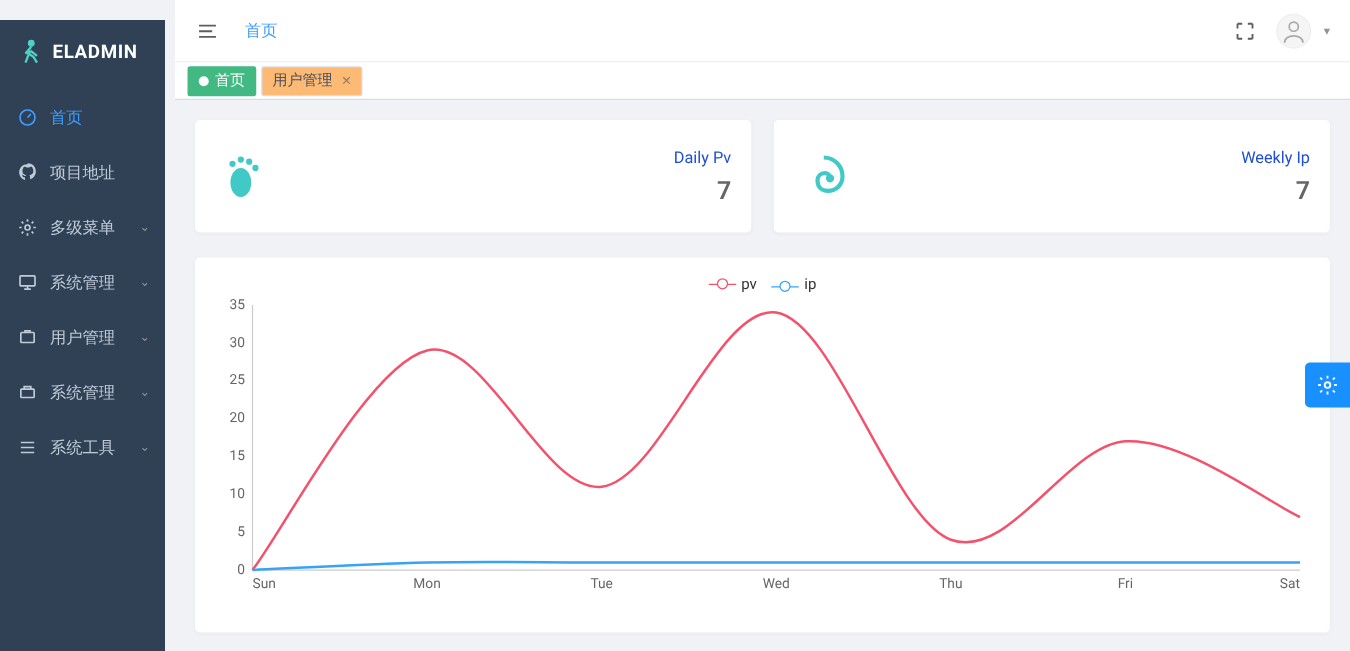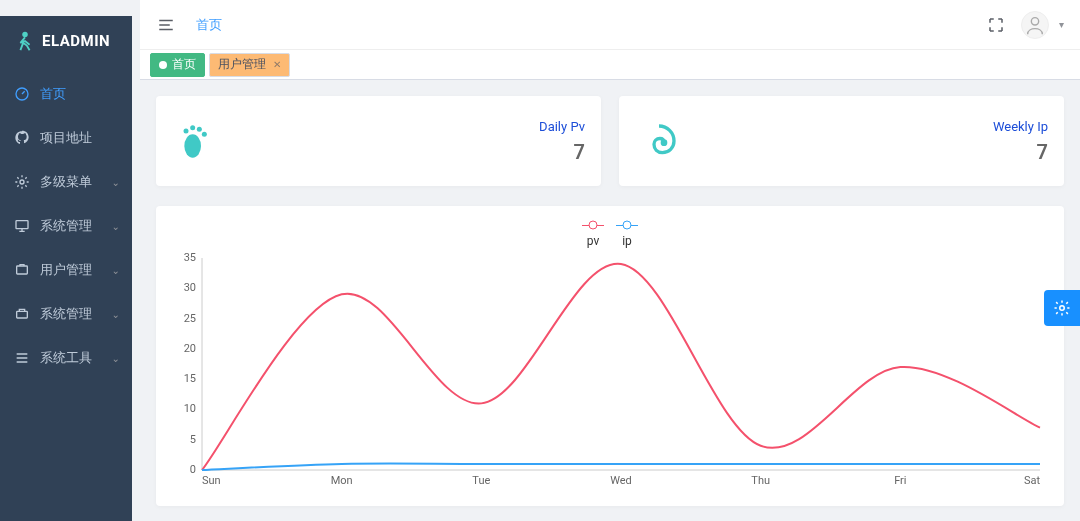--- a/index.html
+++ b/index.html
@@ -41,21 +41,21 @@
 .card-label { font-size:13px; color:#1d4ed8; margin-bottom:6px; }
 .card-value { font-size:20px; font-weight:600; color:#666; }
 
 .chart-panel { background:#fff; margin-top:20px; border-radius:4px; box-shadow:0 1px 4px rgba(0,0,0,.04); padding:14px 18px 8px 18px; height:300px; position:relative; }
 
 
 .settings-fab { position:absolute; right:0; top:210px; width:36px; height:36px; background:#1890ff; color:#fff; display:flex; align-items:center; justify-content:center; border-top-left-radius:4px; border-bottom-left-radius:4px; cursor:pointer; z-index:50; }
 
 
 .chart-legend { display:flex; justify-content:center; gap:12px; font-size:12px; color:#333; margin-bottom:4px; }
-.legend-item { display:flex; align-items:center; gap:4px;flex-direction:column; }
+.legend-item { display:flex; align-items:center; gap:4px; }
 .legend-marker { width:22px; height:10px; position:relative; }
 .legend-marker::before { content:""; position:absolute; left:0; right:0; top:50%; height:1px; background:currentColor; }
 .legend-marker::after { content:""; position:absolute; left:50%; top:50%; width:7px; height:7px; border:1.5px solid currentColor; background:#fff; border-radius:50%; transform:translate(-50%,-50%); }
 .chart-area { position:relative; height:240px; }
 svg.chart-svg { width:100%; height:100%; display:block; }
 .axis-text { font-size:11px; fill:#666; }
 </style>
 </head>
 <body>
 
@@ -202,21 +202,21 @@
         </div>
       </div>
     </div>
 
   <div class="chart-panel">
     <div class="chart-legend" id="legend">
         <span class="legend-item" style="color: rgb(244, 81, 108);">
           <span class="legend-marker"></span>
           <span style="color:#333">pv</span>
         </span>
-        <span class="legend-item" style="color: rgb(54, 163, 247);">
+        <span class="legend-item" style="color: rgb(54, 163, 247); align-items: flex-end;">
           <span class="legend-marker"></span>
           <span style="color:#333">ip</span>
         </span>
       </div>
     <div class="chart-area">
       <svg class="chart-svg" id="chartsvg" viewBox="0 0 872 240">
           <text class="axis-text" x="22" y="221" text-anchor="end">0</text>
           <text class="axis-text" x="22" y="190.71428571428572" text-anchor="end">5</text>
           <text class="axis-text" x="22" y="160.42857142857144" text-anchor="end">10</text>
           <text class="axis-text" x="22" y="130.14285714285714" text-anchor="end">15</text>

